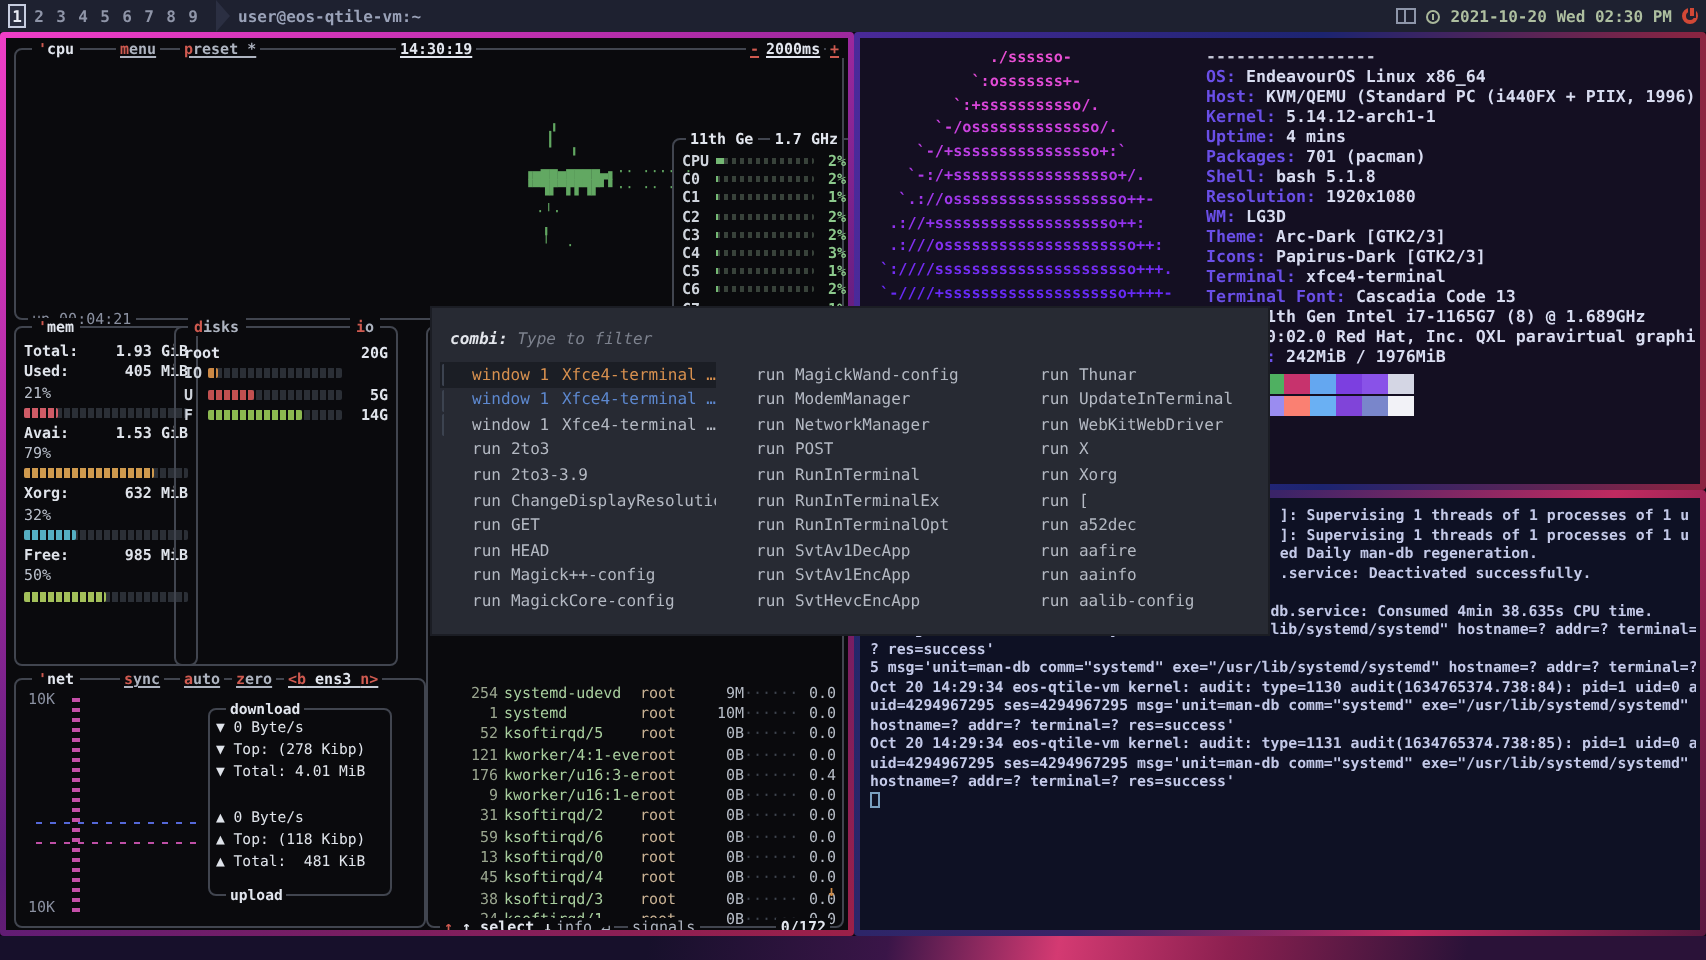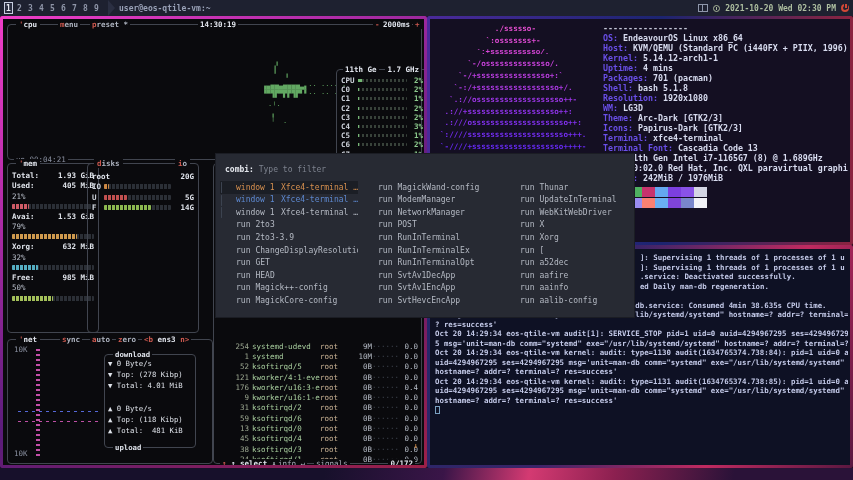--- a/index.html
+++ b/index.html
@@ -32,21 +32,21 @@
   .term{position:relative;width:100%;height:100%;overflow:hidden;}
   .term-btop{background:#0a0a0d;color:#c6ccd6;font-size:7.5px;}
   .term-nf{background:#140f22;}
   .term-j{background:#0e1124;}
   
   .panel{position:absolute;border:1px solid #41454f;border-radius:4px;}
   .ptitle{position:absolute;top:-5px;background:#0a0a0d;padding:0 3px;color:#e2e6ee;font-weight:bold;font-size:7.5px;display:inline-block;}
   .hot::before{content:"'";color:#cf5a50;}
   .hkfl{display:inline-block;color:#aeb4c0;font-weight:bold;}
   .hkfl::first-letter{color:#cf5a50;}
-  .ontop{position:absolute;background:#0a0a0d;padding:0 2px;font-size:7.5px;}
+  .ontop{position:absolute;background:#0a0a0d;padding:0 2px;font-size:7.5px;text-decoration:underline;}
   .red{color:#cf5a50;font-weight:bold;}
   .wht{color:#e2e6ee;font-weight:bold;}
   .dim{color:#8a90a0;}
   .graph-bit{position:absolute;color:#62a862;font-size:7px;line-height:7px;white-space:pre;}
   
   .cpubox{position:absolute;left:328px;top:44px;width:92px;height:111px;border:1px solid #41454f;border-radius:4px;}
   .cpubox .bt1{position:absolute;top:-5px;left:6px;background:#0a0a0d;padding:0 2px;font-weight:bold;color:#e2e6ee;}
   .cpubox .bt2{position:absolute;top:-5px;right:6px;background:#0a0a0d;padding:0 2px;font-weight:bold;color:#e2e6ee;}
   .core-row{display:flex;align-items:center;height:9.2px;padding:0 4px;}
   .cname{width:17px;color:#cfd4dc;font-weight:bold;}
@@ -74,21 +74,21 @@
   .pc-pid{text-align:right;color:#9aa58f;padding-right:3px;}
   .pc-name{color:#a9cf9f;overflow:hidden;white-space:nowrap;}
   .pc-user{color:#c9b294;}
   .pc-mem{text-align:right;color:#b6bcc6;}
   .pc-dots{color:#3f454f;overflow:hidden;}
   .pc-dots::after{content:"········";}
   .pc-cpu{text-align:right;color:#b6bcc6;}
   
   .launcher{position:absolute;left:215px;top:153px;width:420px;height:165px;background:#272a33;
             border:1px solid #1b1d24;z-index:40;font-size:8px;color:#b4b9c3;}
-  .prompt{position:absolute;left:9px;top:11px;font-weight:bold;color:#e3e6ec;}
+  .prompt{position:absolute;left:9px;top:11px;font-weight:bold;color:#e3e6ec;font-style:italic;}
   .prompt .ph{font-weight:normal;color:#7d828e;}
   .lcol{position:absolute;top:27px;width:138px;}
   .lentry{position:relative;height:12.55px;display:flex;align-items:center;padding-left:16px;white-space:nowrap;overflow:hidden;}
   .lentry.sel{background:#1b1e25;color:#d7904f;}
   .lentry.alt{color:#5d88cf;}
   .e-prefix{display:inline-block;}
   .e-prefix.w{width:62px;}
   .e-prefix.r{margin-right:5px;}
   .e-icon{position:absolute;left:1px;top:2px;}
   .terminal-icon{width:10px;height:8px;background:#10141f;border:1px solid #3c4350;border-radius:2px;}
@@ -444,21 +444,21 @@
       </div>
 
     </div>
   </div>
 
   <div class="win win-rt">
     <div class="term term-nf">
       <div id="art">
           <div class="artline" style="top: 4px; color: rgb(232, 79, 211);">            ./ssssso-</div>
           <div class="artline" style="top: 15.8px; color: rgb(225, 75, 214);">          `:osssssss+-</div>
-          <div class="artline" style="top: 27.6px; color: rgb(217, 70, 218); font-family: Liberation Mono, monospace;">        `:+sssssssssso/.</div>
+          <div class="artline" style="top: 27.6px; color: rgb(217, 70, 218);">        `:+sssssssssso/.</div>
           <div class="artline" style="top: 39.4px; color: rgb(203, 66, 222);">      `-/ossssssssssssso/.</div>
           <div class="artline" style="top: 51.2px; color: rgb(188, 62, 226);">    `-/+ssssssssssssssso+:`</div>
           <div class="artline" style="top: 63px; color: rgb(174, 58, 230);">   `-:/+ssssssssssssssssso+/.</div>
           <div class="artline" style="top: 74.8px; color: rgb(159, 55, 234);">  `.://osssssssssssssssssso++-</div>
           <div class="artline" style="top: 86.6px; color: rgb(145, 51, 237);"> .://+ssssssssssssssssssso++:</div>
           <div class="artline" style="top: 98.4px; color: rgb(130, 48, 240);"> .:///osssssssssssssssssssso++:</div>
           <div class="artline" style="top: 110.2px; color: rgb(116, 45, 243);">`:////ssssssssssssssssssssso+++.</div>
           <div class="artline" style="top: 122px; color: rgb(103, 42, 245);">`-////+ssssssssssssssssssso++++-</div>
           <div class="artline" style="top: 133.8px; color: rgb(90, 39, 247);"> `..-+oosssssssssssssssssso+++++/`</div>
           <div class="artline" style="top: 145.6px; color: rgb(138, 92, 245);">   ./+++++++++++++++++++++++++/:.</div>
@@ -506,27 +506,26 @@
   </div>
 
   <div class="win win-rb">
     <div class="term term-j">
       <div class="jwrap" id="jlines">
           <div class="jline" style="padding-left: 204.93px;">]: Supervising 1 threads of 1 processes of 1 u</div>
           <div class="jline" style="padding-left: 0px;"></div>
           <div class="jline" style="padding-left: 204.93px;">]: Supervising 1 threads of 1 processes of 1 u</div>
           <div class="jline" style="padding-left: 0px;"></div>
           <div class="jline" style="padding-left: 0px;"></div>
+          <div class="jline" style="padding-left: 204.93px;">ed Daily man-db regeneration.</div>
           <div class="jline" style="padding-left: 204.93px;">.service: Deactivated successfully.</div>
-          <div class="jline" style="padding-left: 204.93px;">ed Daily man-db regeneration.</div>
           <div class="jline" style="padding-left: 0px;">serspace) = 3min 36.603s.</div>
           <div class="jline" style="padding-left: 0px;">Oct 20 14:29:34 eos-qtile-vm systemd[1]: man-db.service: Consumed 4min 38.635s CPU time.</div>
           <div class="jline" style="padding-left: 0px;">95 msg='unit=man-db comm="systemd" exe="/usr/lib/systemd/systemd" hostname=? addr=? terminal=</div>
           <div class="jline" style="padding-left: 0px;">? res=success'</div>
-          <div class="jline" style="padding-left: 0px;">Oct 20 14:29:34 eos-qtile-vm audit[1]: SERVICE_STOP pid=1 uid=0 auid=4294967295 ses=429496729</div>
           <div class="jline" style="padding-left: 0px;">5 msg='unit=man-db comm="systemd" exe="/usr/lib/systemd/systemd" hostname=? addr=? terminal=?</div>
           <div class="jline" style="padding-left: 0px;">Oct 20 14:29:34 eos-qtile-vm kernel: audit: type=1130 audit(1634765374.738:84): pid=1 uid=0 a</div>
           <div class="jline" style="padding-left: 0px;">uid=4294967295 ses=4294967295 msg='unit=man-db comm="systemd" exe="/usr/lib/systemd/systemd"</div>
           <div class="jline" style="padding-left: 0px;">hostname=? addr=? terminal=? res=success'</div>
           <div class="jline" style="padding-left: 0px;">Oct 20 14:29:34 eos-qtile-vm kernel: audit: type=1131 audit(1634765374.738:85): pid=1 uid=0 a</div>
           <div class="jline" style="padding-left: 0px;">uid=4294967295 ses=4294967295 msg='unit=man-db comm="systemd" exe="/usr/lib/systemd/systemd"</div>
           <div class="jline" style="padding-left: 0px;">hostname=? addr=? terminal=? res=success'</div>
           <div class="jline"><span class="jcursor"></span></div>
         </div>
     </div>

